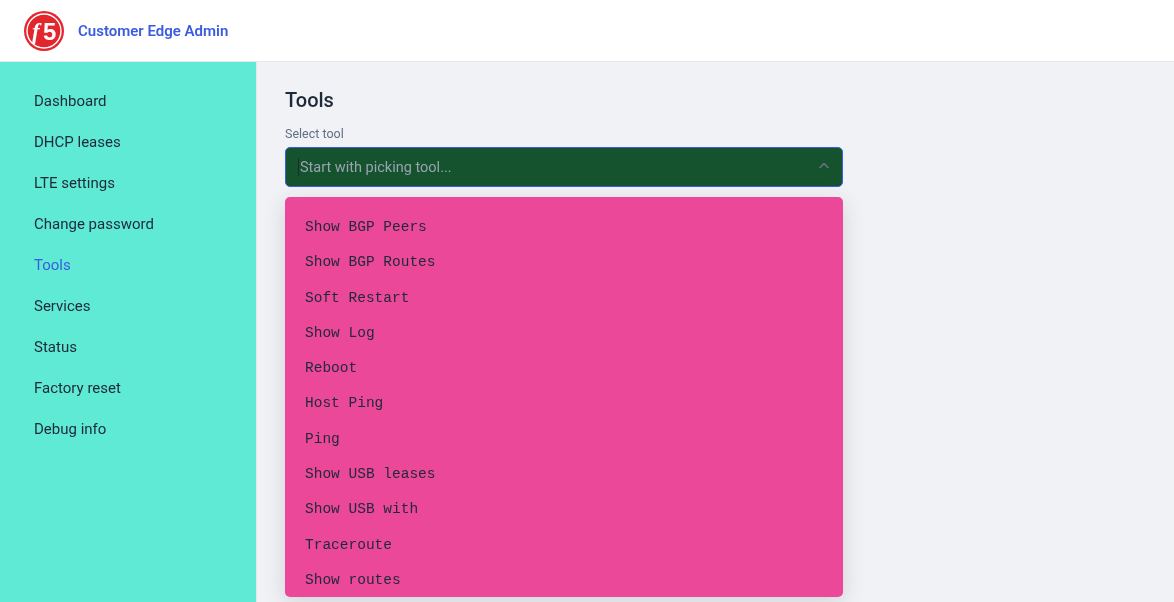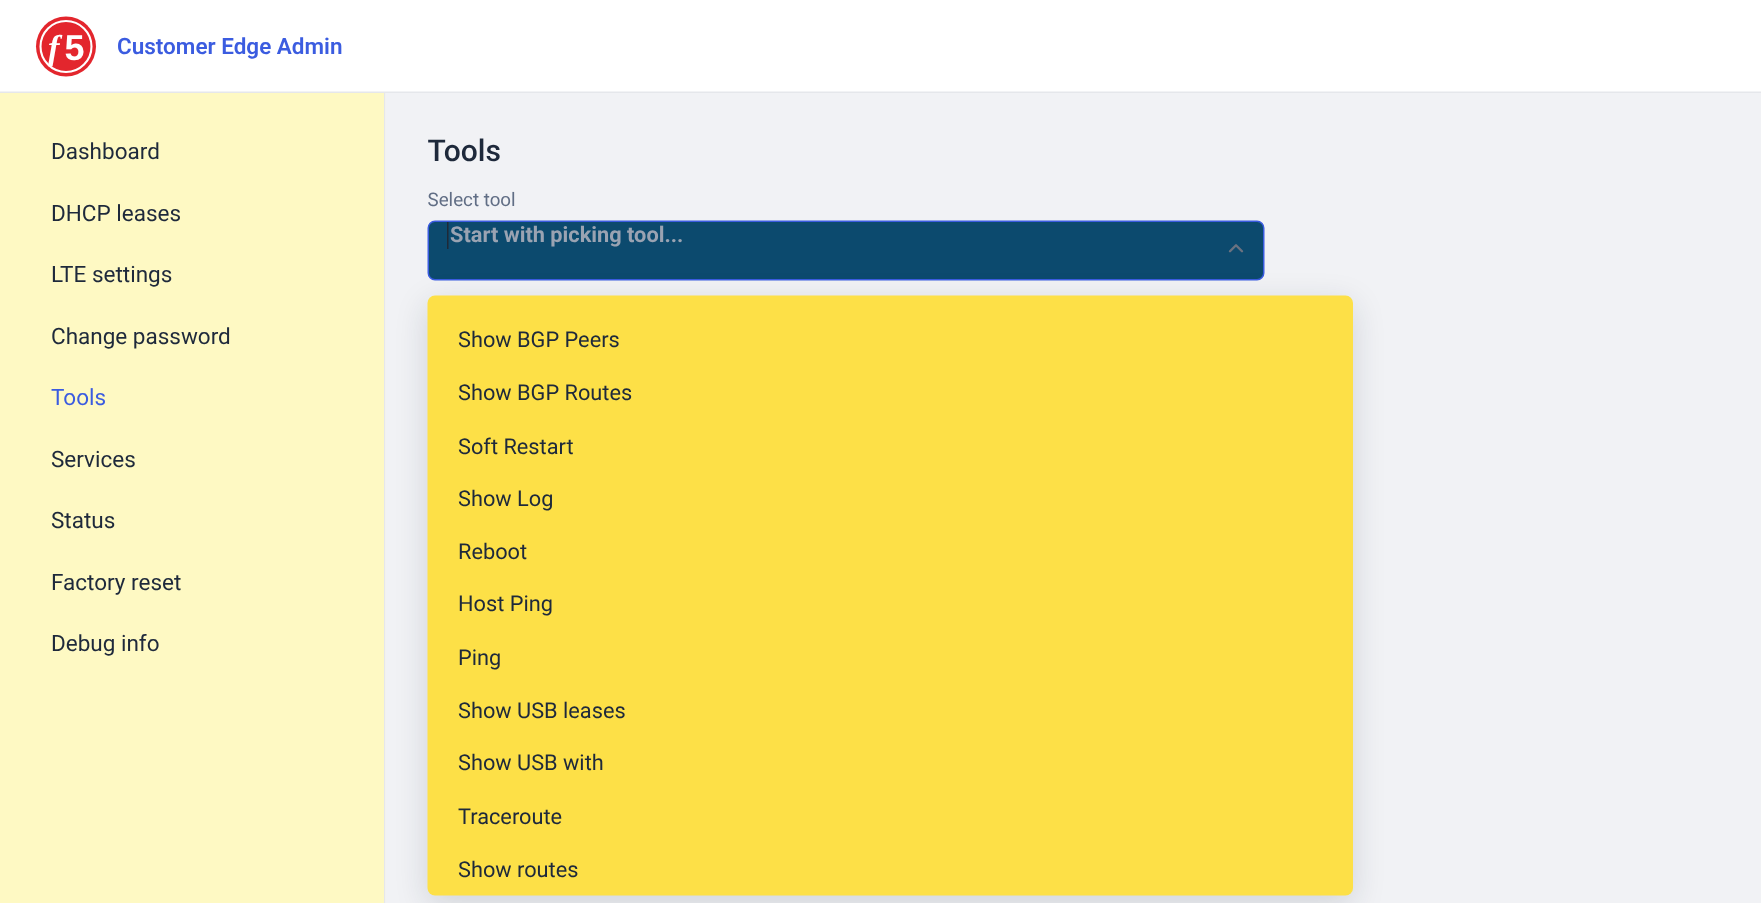--- a/index.html
+++ b/index.html
@@ -34,21 +34,21 @@
       font-size: 15px;
       font-weight: 600;
       color: #3b5ce0;
     }
     .main {
       display: flex;
       height: calc(602px - 62px);
     }
     .sidebar {
       width: 257px;
-      background: #fef9c3;
+      background: #5eead4;
       border-right: 1px solid #e5e7eb;
       padding-top: 20px;
     }
     .sidebar-item {
       display: block;
       padding: 9px 12px 9px 34px;
       font-size: 15px;
       color: #1e293b;
       cursor: pointer;
       line-height: 1.4;
@@ -76,58 +76,58 @@
       margin-bottom: 6px;
       display: block;
     }
     .select-wrap {
       position: relative;
       width: 558px;
     }
     .select-box {
       width: 100%;
       height: 40px;
-      background: #0c4a6e;
+      background: #14532d;
       border: 1px solid #3b5ce0;
       border-radius: 5px;
       padding: 0 36px 0 12px;
       display: flex;
-      align-items: flex-start;
+      align-items: center;
       font-size: 14.5px;
       color: #9aa3b2;
       cursor: text;
       position: relative;
-      font-weight: bold;
     }
     .select-box .caret {
       position: absolute;
       right: 12px;
       top: 50%;
       transform: translateY(-50%);
       color: #6b7280;
       pointer-events: none;
     }
     .select-box .cursor-line {
       width: 1px;
       height: 18px;
       background: #1f2937;
       margin-right: 1px;
     }
     .dropdown-panel {
       position: absolute;
       top: 50px;
       left: 0;
-      width: 617px;
-      background: #fde047;
+      width: 558px;
+      background: #ec4899;
       border-radius: 5px;
       box-shadow: 0 6px 22px rgba(30, 41, 59, 0.15);
       padding: 8px 0;
       z-index: 10;
       max-height: 400px;
       overflow: hidden;
+      font-family: Liberation Mono, monospace;
     }
     .dropdown-inner {
       max-height: 384px;
       overflow-y: auto;
       padding: 6px 0;
     }
     
     .dropdown-inner::-webkit-scrollbar {
       width: 7px;
     }

